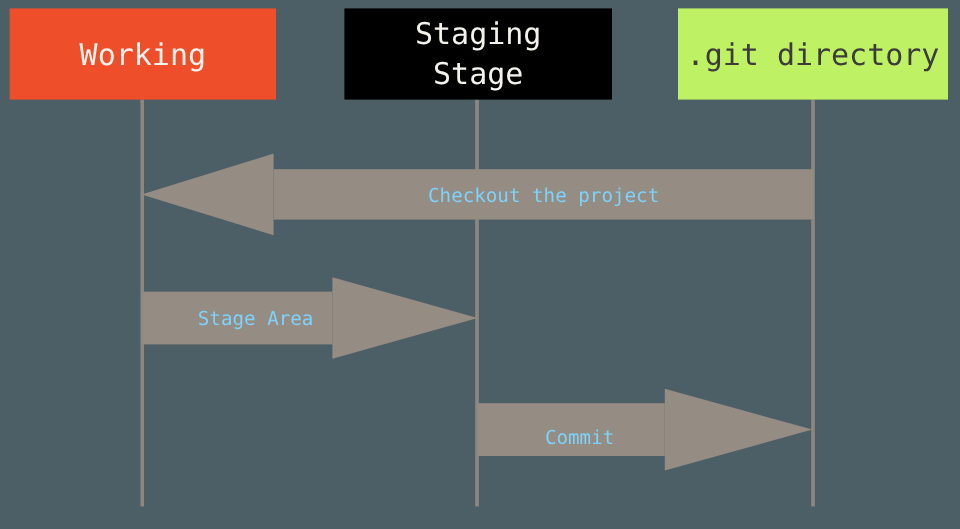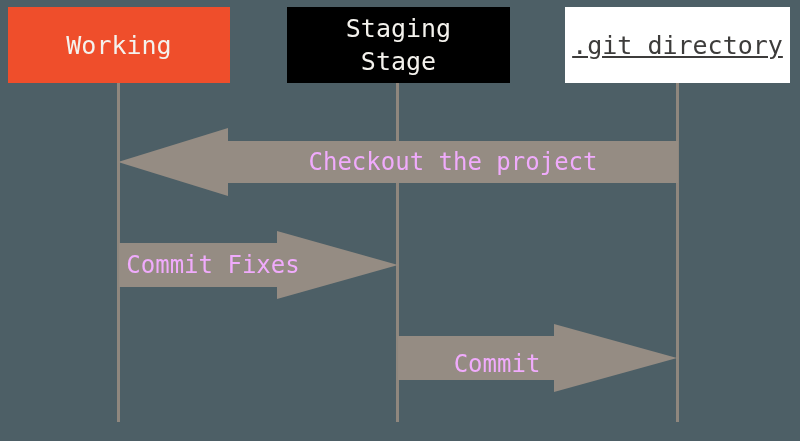--- a/index.html
+++ b/index.html
@@ -19,21 +19,21 @@
     flex-direction: column;
     align-items: center;
     justify-content: center;
     font-size: 25px;
     line-height: 33px;
     text-align: center;
     white-space: pre;
   }
   .box-working { left: 8px;   width: 222px; background: #ef4e2b; color: #f4f2ed; }
   .box-staging { left: 287px; width: 223px; background: #000000; color: #f4f2ed; }
-  .box-git     { left: 565px; width: 225px; background: #ffffff; color: #3d3c3b; text-decoration: underline; }
+  .box-git     { left: 565px; width: 225px; background: #bef264; color: #3d3c3b; }
   .lifeline {
     position: absolute;
     top: 83px;
     width: 3px;
     height: 339px;
     background: #8f877e;
   }
   .ll-working { left: 117px; }
   .ll-staging { left: 396px; }
   .ll-git     { left: 676px; }
@@ -45,56 +45,56 @@
     position: absolute;
     width: 0;
     height: 0;
     border-top: 34px solid transparent;
     border-bottom: 34px solid transparent;
   }
   .tri-left  { border-right: 110px solid #958c83; }
   .tri-right { border-left: 121px solid #958c83; }
   .arrow-label {
     position: absolute;
-    color: #f0abfc;
-    font-size: 24px;
+    color: #7dd3fc;
+    font-size: 16px;
     display: flex;
     align-items: center;
     justify-content: center;
     white-space: pre;
   }
   
   .checkout-body  { left: 228px; top: 141px; width: 450px; height: 42px; }
   .checkout-head  { left: 118px; top: 128px; }
   .checkout-label { left: 228px; top: 141px; width: 450px; height: 42px; }
   
   .stage-body  { left: 119px; top: 243px; width: 158px; height: 44px; }
   .stage-head  { left: 277px; top: 231px; }
   .stage-label { left: 119px; top: 243px; width: 188px; height: 44px; }
   
   .commit-body  { left: 398px; top: 336px; width: 156px; height: 44px; }
   .commit-head  { left: 554px; top: 324px; border-left-width: 123px; }
-  .commit-label { left: 412px; top: 336px; width: 170px; height: 56px; }
+  .commit-label { left: 398px; top: 336px; width: 170px; height: 56px; }
 </style>
 </head>
 <body>
 
 <div class="canvas">
 
   <div class="lifeline ll-working"></div>
   <div class="lifeline ll-staging"></div>
   <div class="lifeline ll-git"></div>
 
   <div class="tri tri-left checkout-head"></div>
   <div class="arrow-body checkout-body"></div>
   <div class="arrow-label checkout-label">Checkout the project</div>
 
   <div class="arrow-body stage-body"></div>
   <div class="tri tri-right stage-head"></div>
-  <div class="arrow-label stage-label">Commit Fixes</div>
+  <div class="arrow-label stage-label">Stage Area</div>
 
   <div class="arrow-body commit-body"></div>
   <div class="tri tri-right commit-head"></div>
   <div class="arrow-label commit-label">Commit</div>
 
   <div class="box box-working">
     <span>Working</span>
   </div>
   <div class="box box-staging">
     <span>Staging</span>

